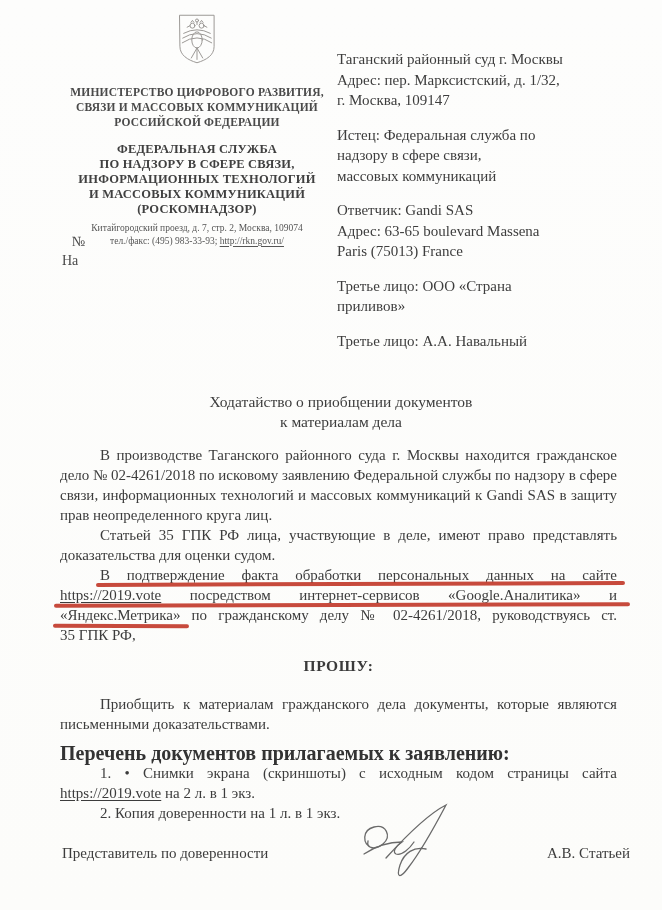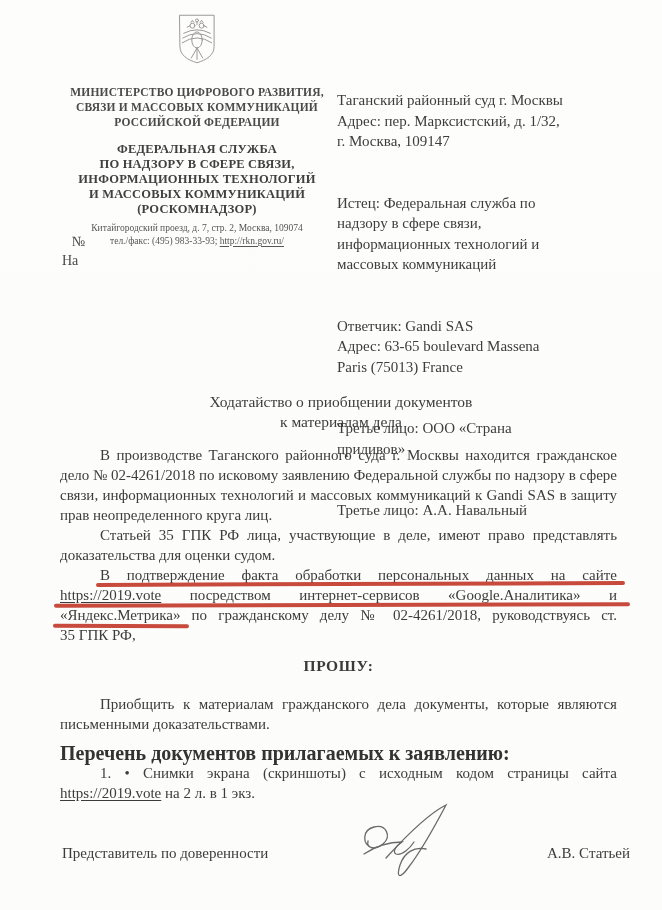--- a/index.html
+++ b/index.html
@@ -19,21 +19,21 @@
   .ministry { font-size:11.5px; font-weight:bold; line-height:15px; color:#4a4a4a; letter-spacing:.2px;margin-top:21px; }
   .agency { margin-top:12px; font-size:12.5px; font-weight:bold; line-height:15px; color:#404040; letter-spacing:.2px; }
   .lh-small { margin-top:5px; font-size:9.5px; line-height:12.5px; color:#555; }
   .doclink { color:inherit; text-decoration:underline; text-underline-offset:2px; }
 
   .ref { position:absolute; left:62px; top:232px; font-size:14px; color:#4a4a4a; line-height:19px; }
   .ref-no { margin-left:10px; }
 
   
   .recipient { position:absolute; left:337px; top:49px; width:286px; font-size:15px; line-height:20.5px; color:#3d3d3d; }
-  .rblock { margin-bottom:14px;margin-top:41px; }
+  .rblock { margin-bottom:14px; }
 
   
   .title { position:absolute; left:0; right:0; top:392px; text-align:center; font-size:15.5px; line-height:19.5px; color:#3d3d3d;padding-left:20px; }
 
   
   .bodytext { position:absolute; left:60px; top:445px; width:557px; font-size:15px; line-height:20px; color:#3c3c3c; }
   .bodytext p { margin:0; }
   .just { text-align:justify; text-indent:40px; }
   .p3line { position:relative; text-align:justify; text-align-last:justify; }
   .p3line.l1 { text-indent:40px; }
@@ -103,21 +103,20 @@
 
   <div class="recipient">
     <div class="rblock">
       <div>Таганский районный суд г. Москвы</div>
       <div>Адрес: пер. Марксистский, д. 1/32,</div>
       <div>г. Москва, 109147</div>
     </div>
     <div class="rblock">
       <div>Истец: Федеральная служба по</div>
       <div>надзору в сфере связи,</div>
-      <div>информационных технологий и</div>
       <div>массовых коммуникаций</div>
     </div>
     <div class="rblock">
       <div>Ответчик: Gandi SAS</div>
       <div>Адрес: 63-65 boulevard Massena</div>
       <div>Paris (75013) France</div>
     </div>
     <div class="rblock">
       <div>Третье лицо: ООО «Страна</div>
       <div>приливов»</div>
@@ -154,20 +153,21 @@
     <div class="request-head">ПРОШУ:</div>
     <p class="just request-para">Приобщить к материалам гражданского дела документы, которые являются письменными доказательствами.</p>
 
     <div class="attach-head">Перечень документов прилагаемых к заявлению:</div>
     <p class="just">
       <span>1. •</span>
       <span>Снимки экрана (скриншоты) с исходным кодом страницы сайта</span>
       <a class="doclink">https://2019.vote</a>
       <span>на 2 л. в 1 экз.</span>
     </p>
+    <p class="item2">2. Копия доверенности на 1 л. в 1 экз.</p>
   </div>
 
   <svg class="sig-svg" viewBox="0 0 110 92" fill="none" stroke="#6a6a6a" stroke-width="1.3" stroke-linecap="round">
     <path d="M16,46 C6,42 6,28 18,25 C30,22 36,34 27,42 C20,48 10,47 12,39"></path>
     <path d="M8,52 C20,44 34,40 46,40 C40,44 36,50 40,52 C46,54 54,46 58,40"></path>
     <path d="M30,56 C50,34 72,12 90,3 C80,22 66,48 52,66 C44,77 40,76 44,63 C48,51 58,44 70,47"></path>
   </svg>
   <div class="sig-row">
     <div>Представитель по доверенности</div>
     <div>А.В. Статьей</div>

